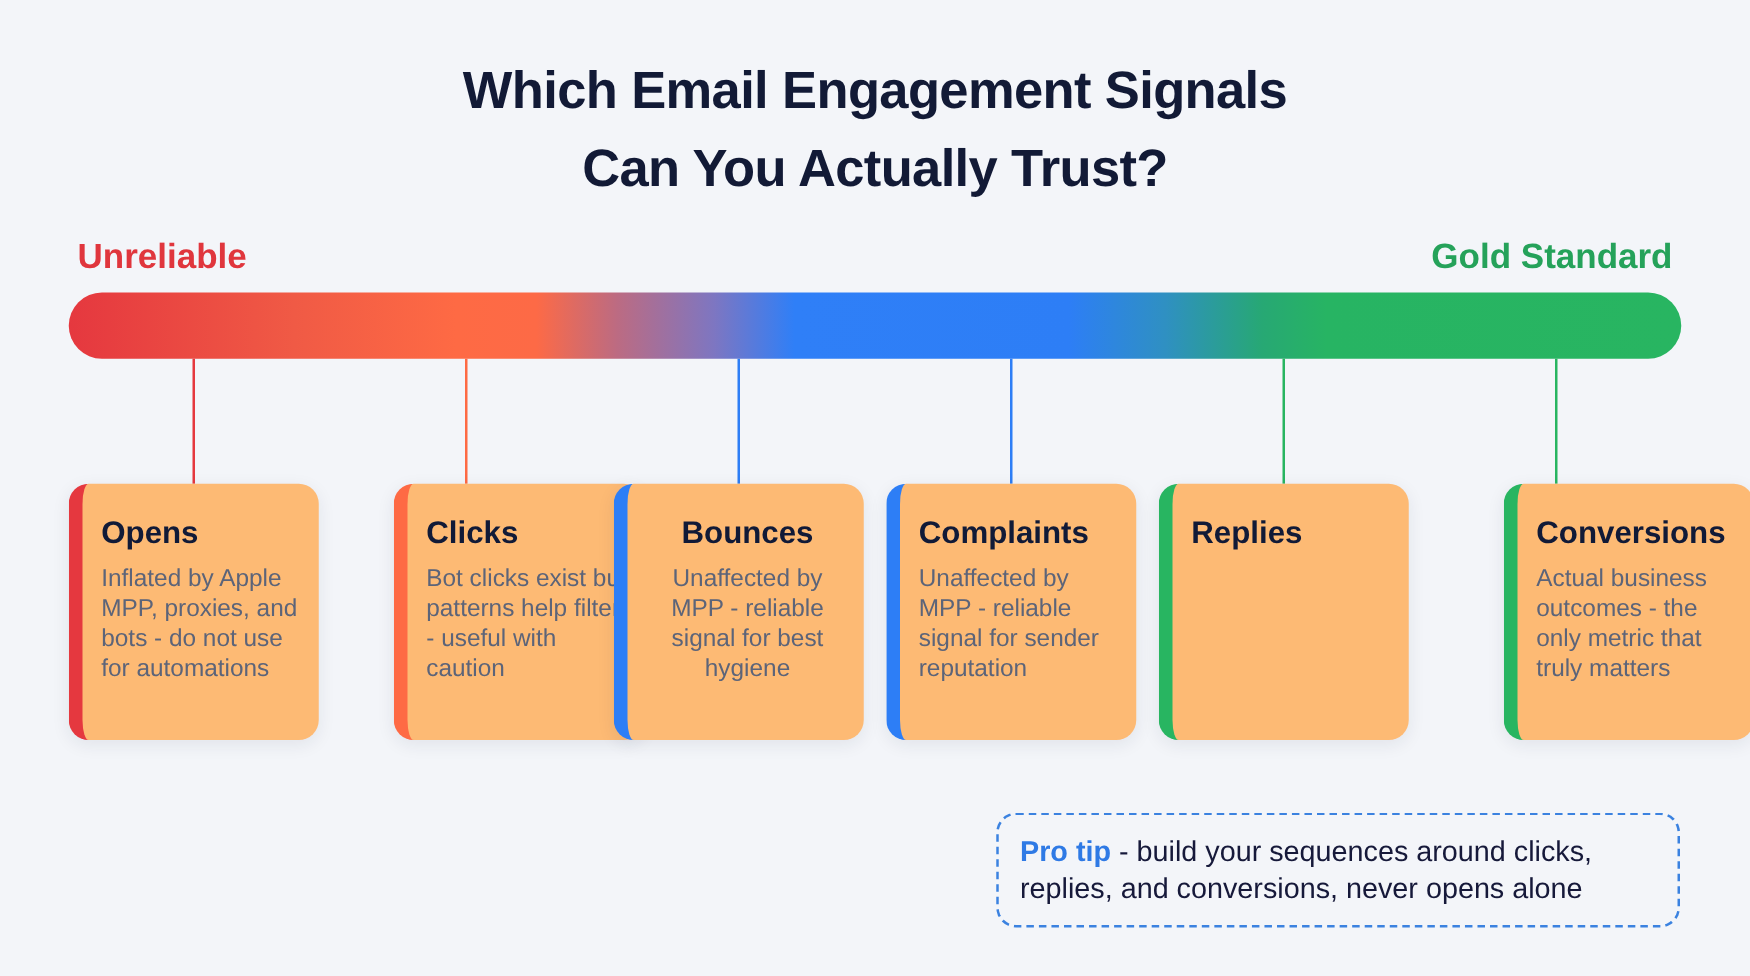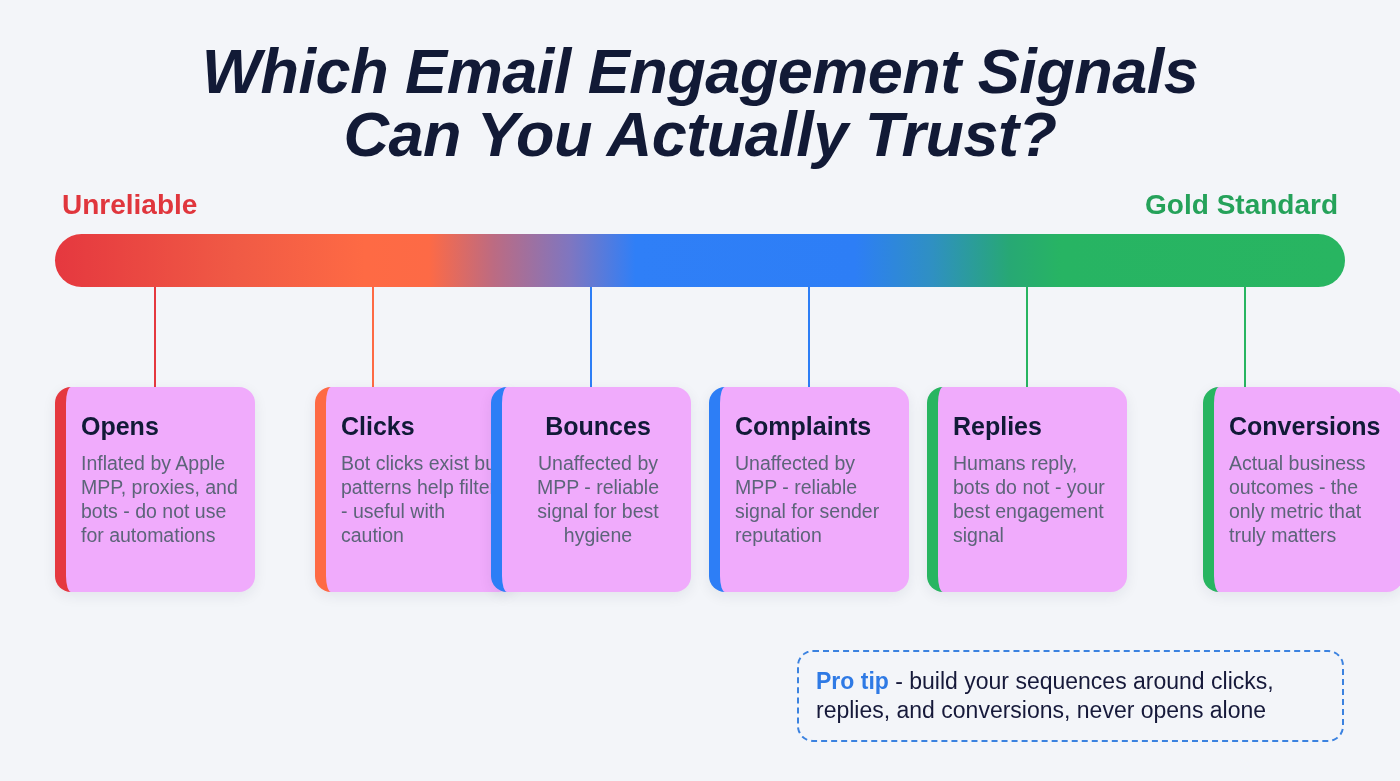--- a/index.html
+++ b/index.html
@@ -6,44 +6,43 @@
   body {
     width: 1400px; height: 781px; overflow: hidden;
     background: #f3f5f9;
     font-family: "Liberation Sans", sans-serif;
     position: relative;
   }
   .title {
     position: absolute; left: 0; top: 40px; width: 1400px;
     text-align: center; color: #121a36;
     font-family: "Liberation Sans", sans-serif;
-    font-weight: 700; font-size: 63px; line-height: 63px;
+    font-weight: 700; font-size: 42px; line-height: 63px;
     letter-spacing: -0.5px;
-    font-style: italic;
   }
   .scale-label {
     position: absolute; top: 188px;
     font-weight: 700; font-size: 28px; line-height: 34px;
   }
   .scale-label.left { left: 62px; }
   .scale-label.right { right: 62px; }
   .bar {
     position: absolute; left: 55px; top: 234px; width: 1290px; height: 53px;
     border-radius: 27px;
     background: linear-gradient(90deg,
       #e5383f 0%, #f05a45 14%, #fe6a44 24%, #fd6a46 29%,
       #bc6b82 34%, #7e76c1 40%, #2f7ff7 45%,
       #2d7ef6 62%, #2f90c2 68%, #27a874 74%, #27b463 78%, #28b561 100%);
   }
   .connector {
     position: absolute; top: 287px; width: 2px; height: 100px;
   }
   .card {
     position: absolute; top: 387px; width: 200px; height: 205px;
-    background: #f0abfc; border-radius: 16px;
+    background: #fdba74; border-radius: 16px;
     box-shadow: 0 4px 14px rgba(30, 40, 70, 0.08);
     box-sizing: border-box;
     border-left: 11px solid;
     padding: 20px 12px 0 15px;
   }
   .card-title {
     color: #111a37; font-weight: 700; font-size: 25px; line-height: 30px;
     margin: 4px 0 10px 0;
     white-space: nowrap;
   }
@@ -90,21 +89,20 @@
       <p class="card-desc">Unaffected by MPP - reliable signal for best hygiene</p>
     </div>
     <div class="connector" style="left: 808px; background: rgb(45, 126, 246);"></div>
     <div class="card" style="left: 709px; border-left-color: rgb(45, 126, 246);">
       <div class="card-title">Complaints</div>
       <p class="card-desc">Unaffected by MPP - reliable signal for sender reputation</p>
     </div>
     <div class="connector" style="left: 1026px; background: rgb(40, 181, 97);"></div>
     <div class="card" style="left: 927px; border-left-color: rgb(40, 181, 97);">
       <div class="card-title">Replies</div>
-      <p class="card-desc">Humans reply, bots do not - your best engagement signal</p>
     </div>
     <div class="connector" style="left: 1244px; background: rgb(40, 181, 97);"></div>
     <div class="card" style="left: 1203px; border-left-color: rgb(40, 181, 97);">
       <div class="card-title">Conversions</div>
       <p class="card-desc">Actual business outcomes - the only metric that truly matters</p>
     </div>
   </div>
 
 <div class="protip">
   <span class="protip-label">Pro tip</span><span> - build your sequences around clicks, replies, and conversions, never opens alone</span>

